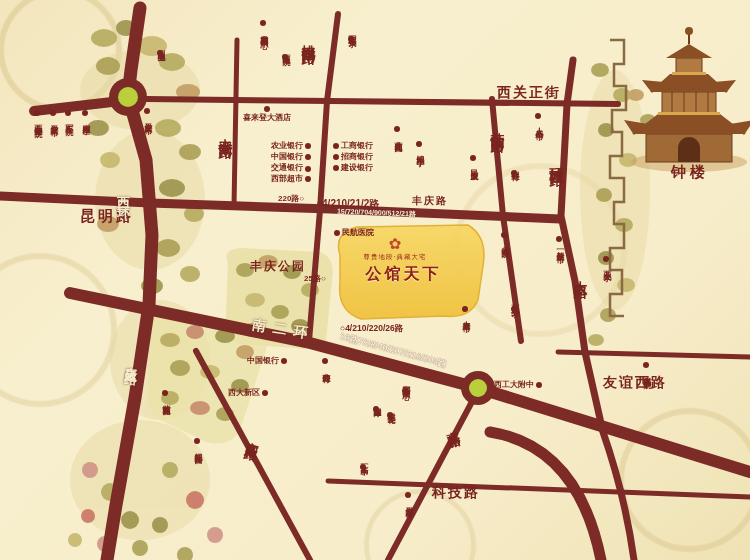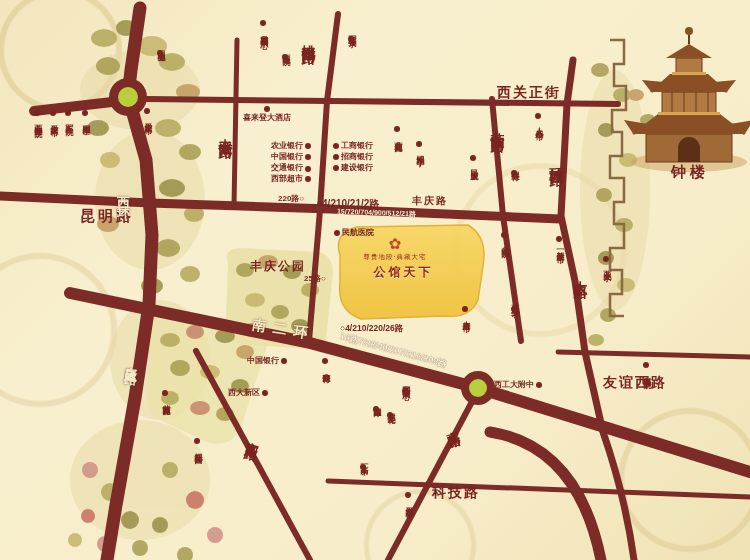--- a/index.html
+++ b/index.html
@@ -35,21 +35,21 @@
       font-family:"DejaVu Serif","Liberation Serif",serif;
       font-style:italic;font-weight:bold;font-size:50px;letter-spacing:1px;
       color:#4d1713;
       text-shadow:1px 1px 0 #fdf4da,-1px -1px 0 #fdf4da,1px -1px 0 #fdf4da,
                   -1px 1px 0 #fdf4da,3px 4px 3px rgba(70,25,12,.45);}
   #project-badge{position:absolute;left:340px;top:236px;width:110px;
       text-align:center;color:#9c2318;}
   #project-badge .orn{font-size:15px;color:#c4462a;line-height:1;}
   #project-badge .tag{font-size:6.5px;letter-spacing:1px;margin-top:2px;}
   #project-badge .pname{font-family:"DejaVu Serif","Liberation Serif",serif;
-      font-size:12px;font-weight:bold;letter-spacing:3px;color:#8e1f1a;
+      font-size:16px;font-weight:bold;letter-spacing:3px;color:#8e1f1a;
       margin-top:2px;text-shadow:0 1px 0 rgba(255,245,210,.8);margin-left:17px;}
 </style>
 </head>
 <body>
 
 <div id="stage">
 
 <svg width="750" height="560" viewBox="0 0 750 560">
   <defs>
     <linearGradient id="gold" x1="0" y1="0" x2="0" y2="1">

